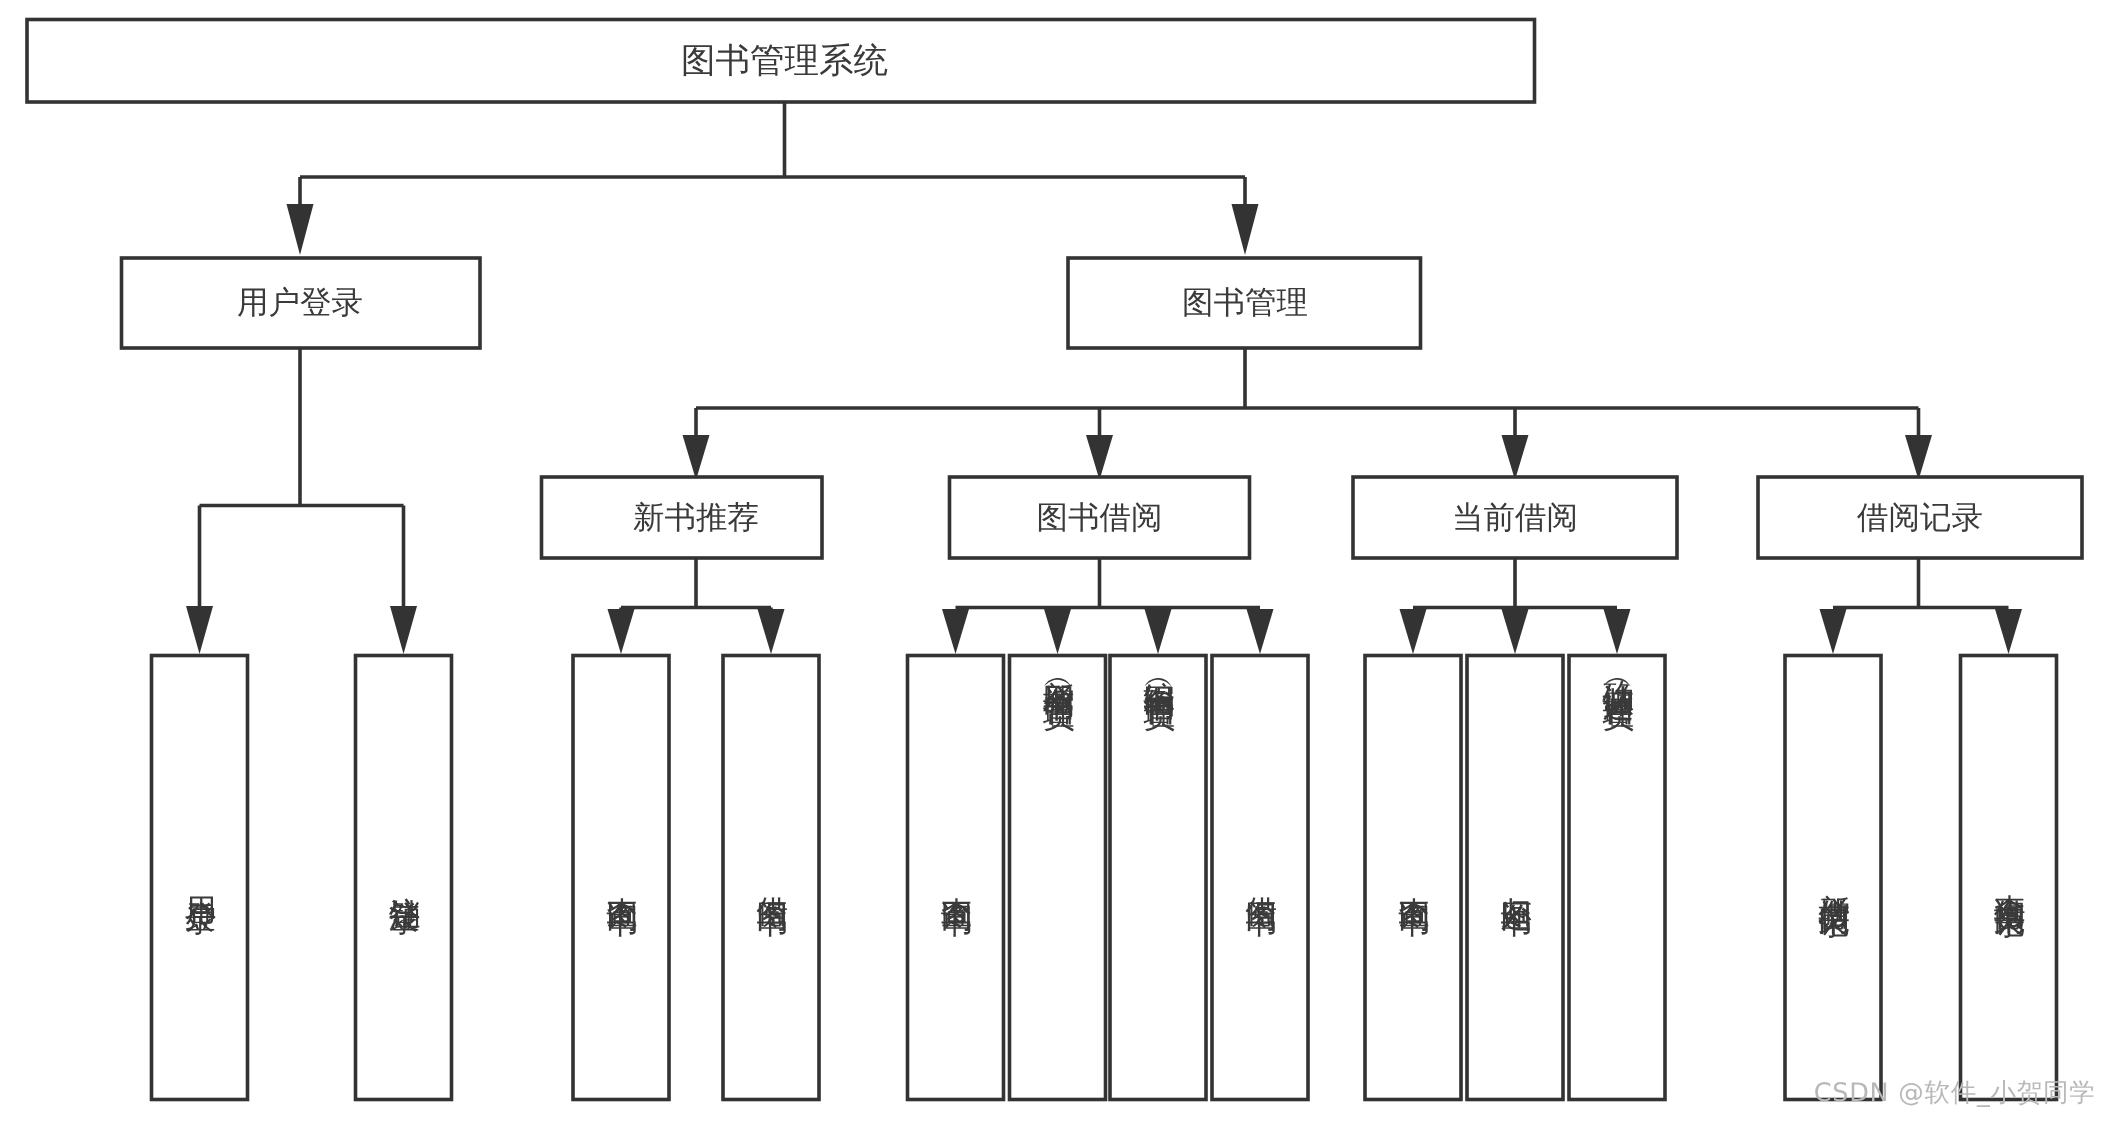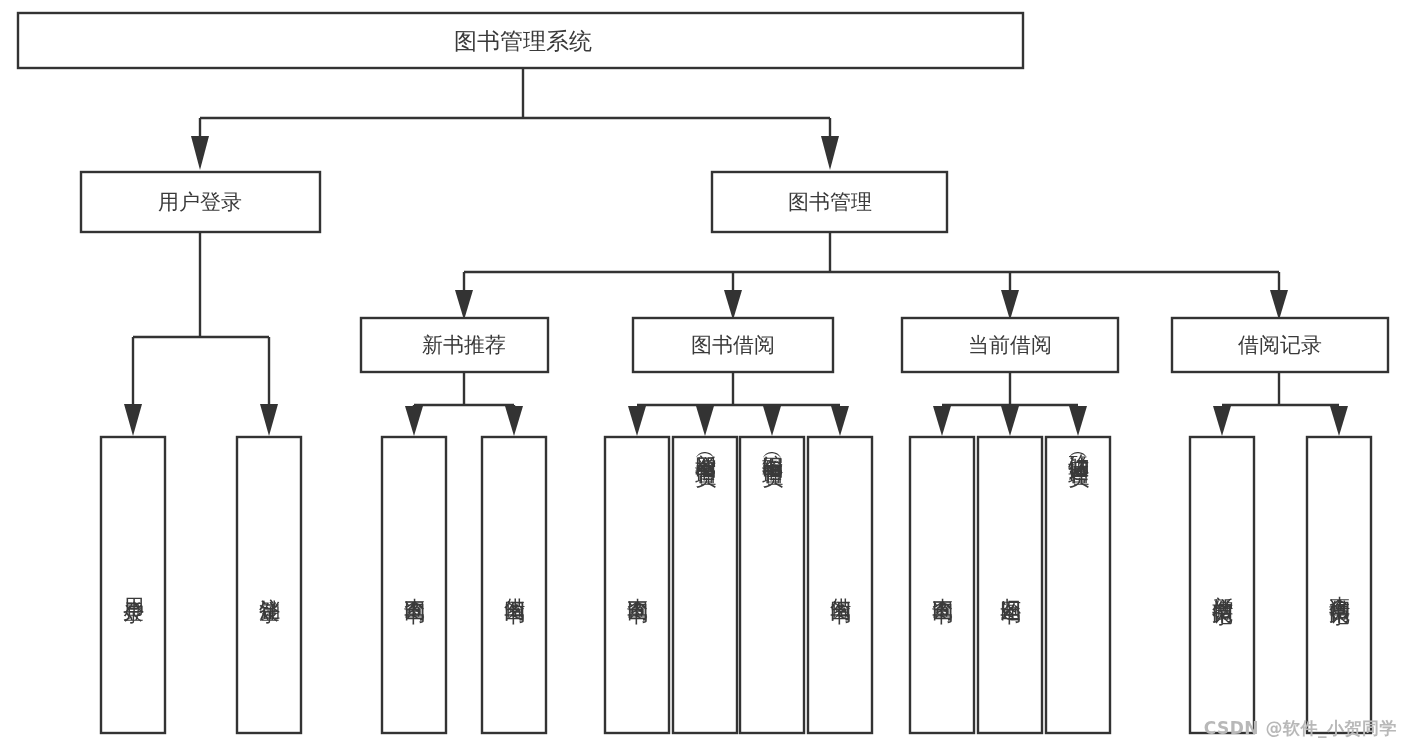--- a/index.html
+++ b/index.html
@@ -68,21 +68,20 @@
   }
   #watermark {
     position: absolute;
     right: 8px;
     bottom: 7px;
     font-family: "DejaVu Sans", "Liberation Sans", sans-serif;
     font-size: 17px;
     color: #b8b8b8;
     letter-spacing: 0.5px;
     white-space: nowrap;
-    font-weight: bold;
   }
 </style>
 </head>
 <body>
 
 <div id="diagram-root">
 
   <svg id="flowchart" viewBox="0 0 1405 747">
 
     <g>

